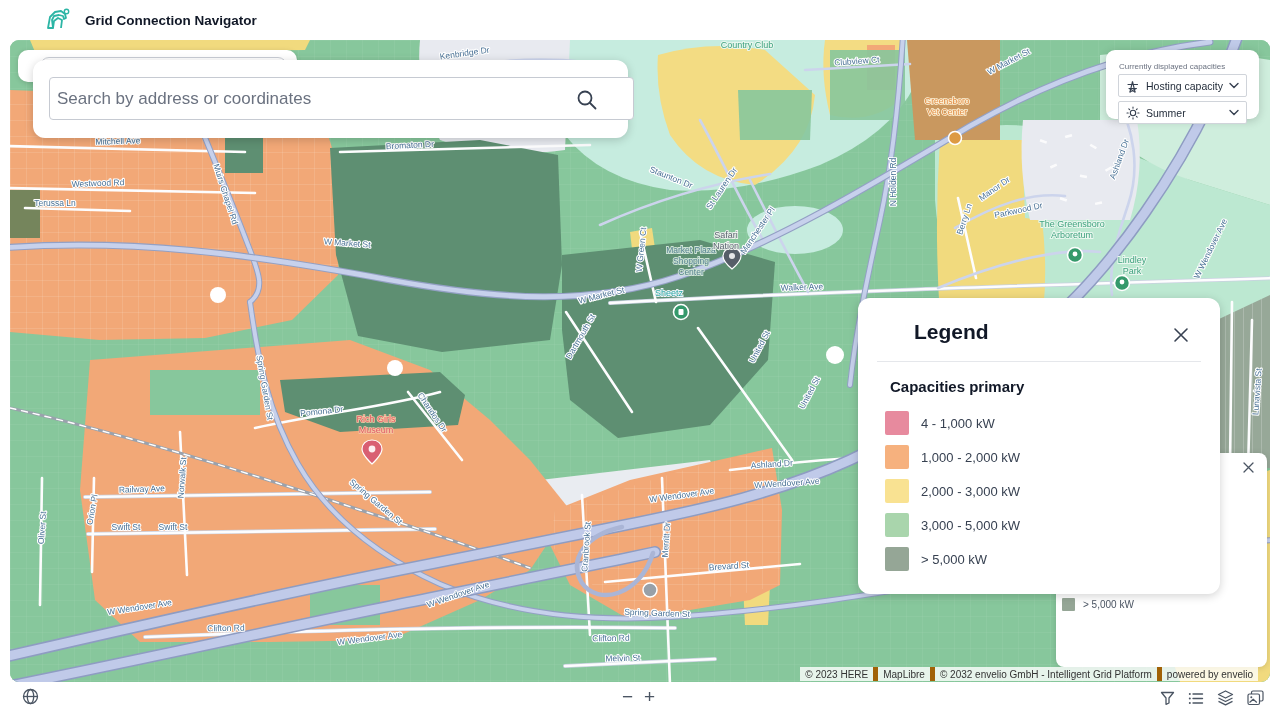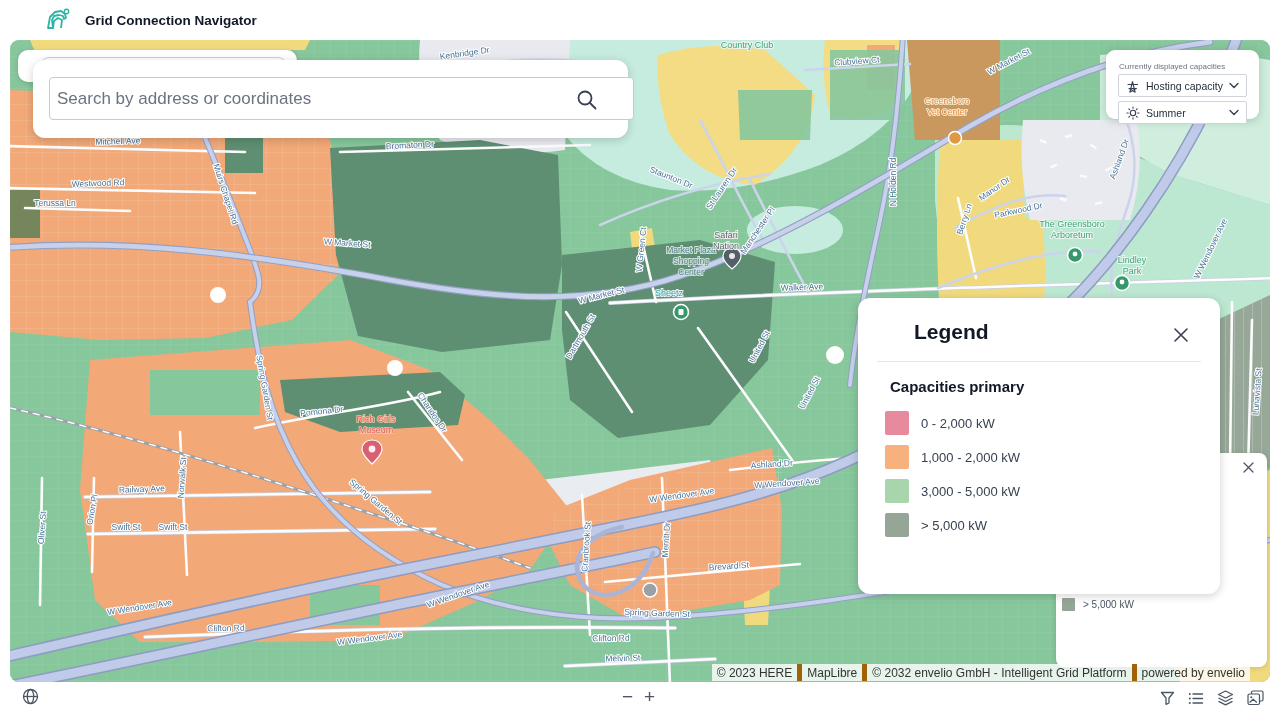--- a/index.html
+++ b/index.html
@@ -41,21 +41,21 @@
   .lrow{display:flex;align-items:center;height:24px;margin-bottom:10px;}
   .lrow .sw{width:24px;height:24px;border-radius:2px;flex:0 0 auto;}
   .lrow .lt{margin-left:12px;font-size:13px;color:#374151;}
   
   .stale-legend{left:1046px;top:413px;width:211px;height:214px;border-radius:8px;background:#fff;box-shadow:0 1px 6px rgba(0,0,0,.15);position:absolute;z-index:6;}
   .stale-legend .close{position:absolute;right:12px;top:8px;width:13px;height:13px;cursor:pointer;}
   .stale-legend .srow{position:absolute;left:6px;top:145px;display:flex;align-items:center;}
   .stale-legend .sw{width:13px;height:13px;border-radius:1px;}
   .stale-legend .lt{margin-left:8px;font-size:10px;color:#4b5563;}
   
-  .attrib{position:absolute;right:20px;bottom:1px;display:flex;z-index:8;font-size:12px;color:#333;}
+  .attrib{position:absolute;right:12px;bottom:1px;display:flex;z-index:8;font-size:10px;color:#333;}
   .attrib span{background:rgba(255,255,255,.8);padding:1.5px 5px;border-left:5px solid #a16207;white-space:nowrap;}
   .attrib span:first-child{border-left:none;}
   
   .footer{position:absolute;left:0;top:682px;width:1280px;height:38px;background:#fff;}
   .fbtn{position:absolute;background:none;border:none;cursor:pointer;padding:2px;}
   .globe{left:20px;top:4px;}
   .zoomout{left:620px;top:2px;font-size:19px;color:#4b5563;font-family:"Liberation Sans",sans-serif;}
   .zoomin{left:642px;top:2px;font-size:19px;color:#4b5563;font-family:"Liberation Sans",sans-serif;}
   .rgroup{position:absolute;right:14px;top:6px;display:flex;gap:9px;}
   .rgroup .fbtn{position:static;}
@@ -373,25 +373,29 @@
   <div class="card legend">
     <div class="ttl">Legend</div>
     <svg class="close" viewBox="0 0 18 18">
       <path d="M3,3 L15,15 M15,3 L3,15" stroke="#374151" stroke-width="1.6" stroke-linecap="round"></path>
     </svg>
     <div class="div"></div>
     <div class="sec">Capacities primary</div>
     <div class="rows">
       <div class="lrow">
         <div class="sw" style="background: rgb(231, 138, 158);"></div>
-        <div class="lt">0 - 2,000 kW</div>
+        <div class="lt">4 - 1,000 kW</div>
       </div>
       <div class="lrow">
         <div class="sw" style="background: rgb(246, 177, 126);"></div>
         <div class="lt">1,000 - 2,000 kW</div>
+      </div>
+      <div class="lrow">
+        <div class="sw" style="background: rgb(249, 226, 146);"></div>
+        <div class="lt">2,000 - 3,000 kW</div>
       </div>
       <div class="lrow">
         <div class="sw" style="background: rgb(169, 213, 172);"></div>
         <div class="lt">3,000 - 5,000 kW</div>
       </div>
       <div class="lrow">
         <div class="sw" style="background: rgb(149, 166, 150);"></div>
         <div class="lt">&gt; 5,000 kW</div>
       </div>
     </div>

